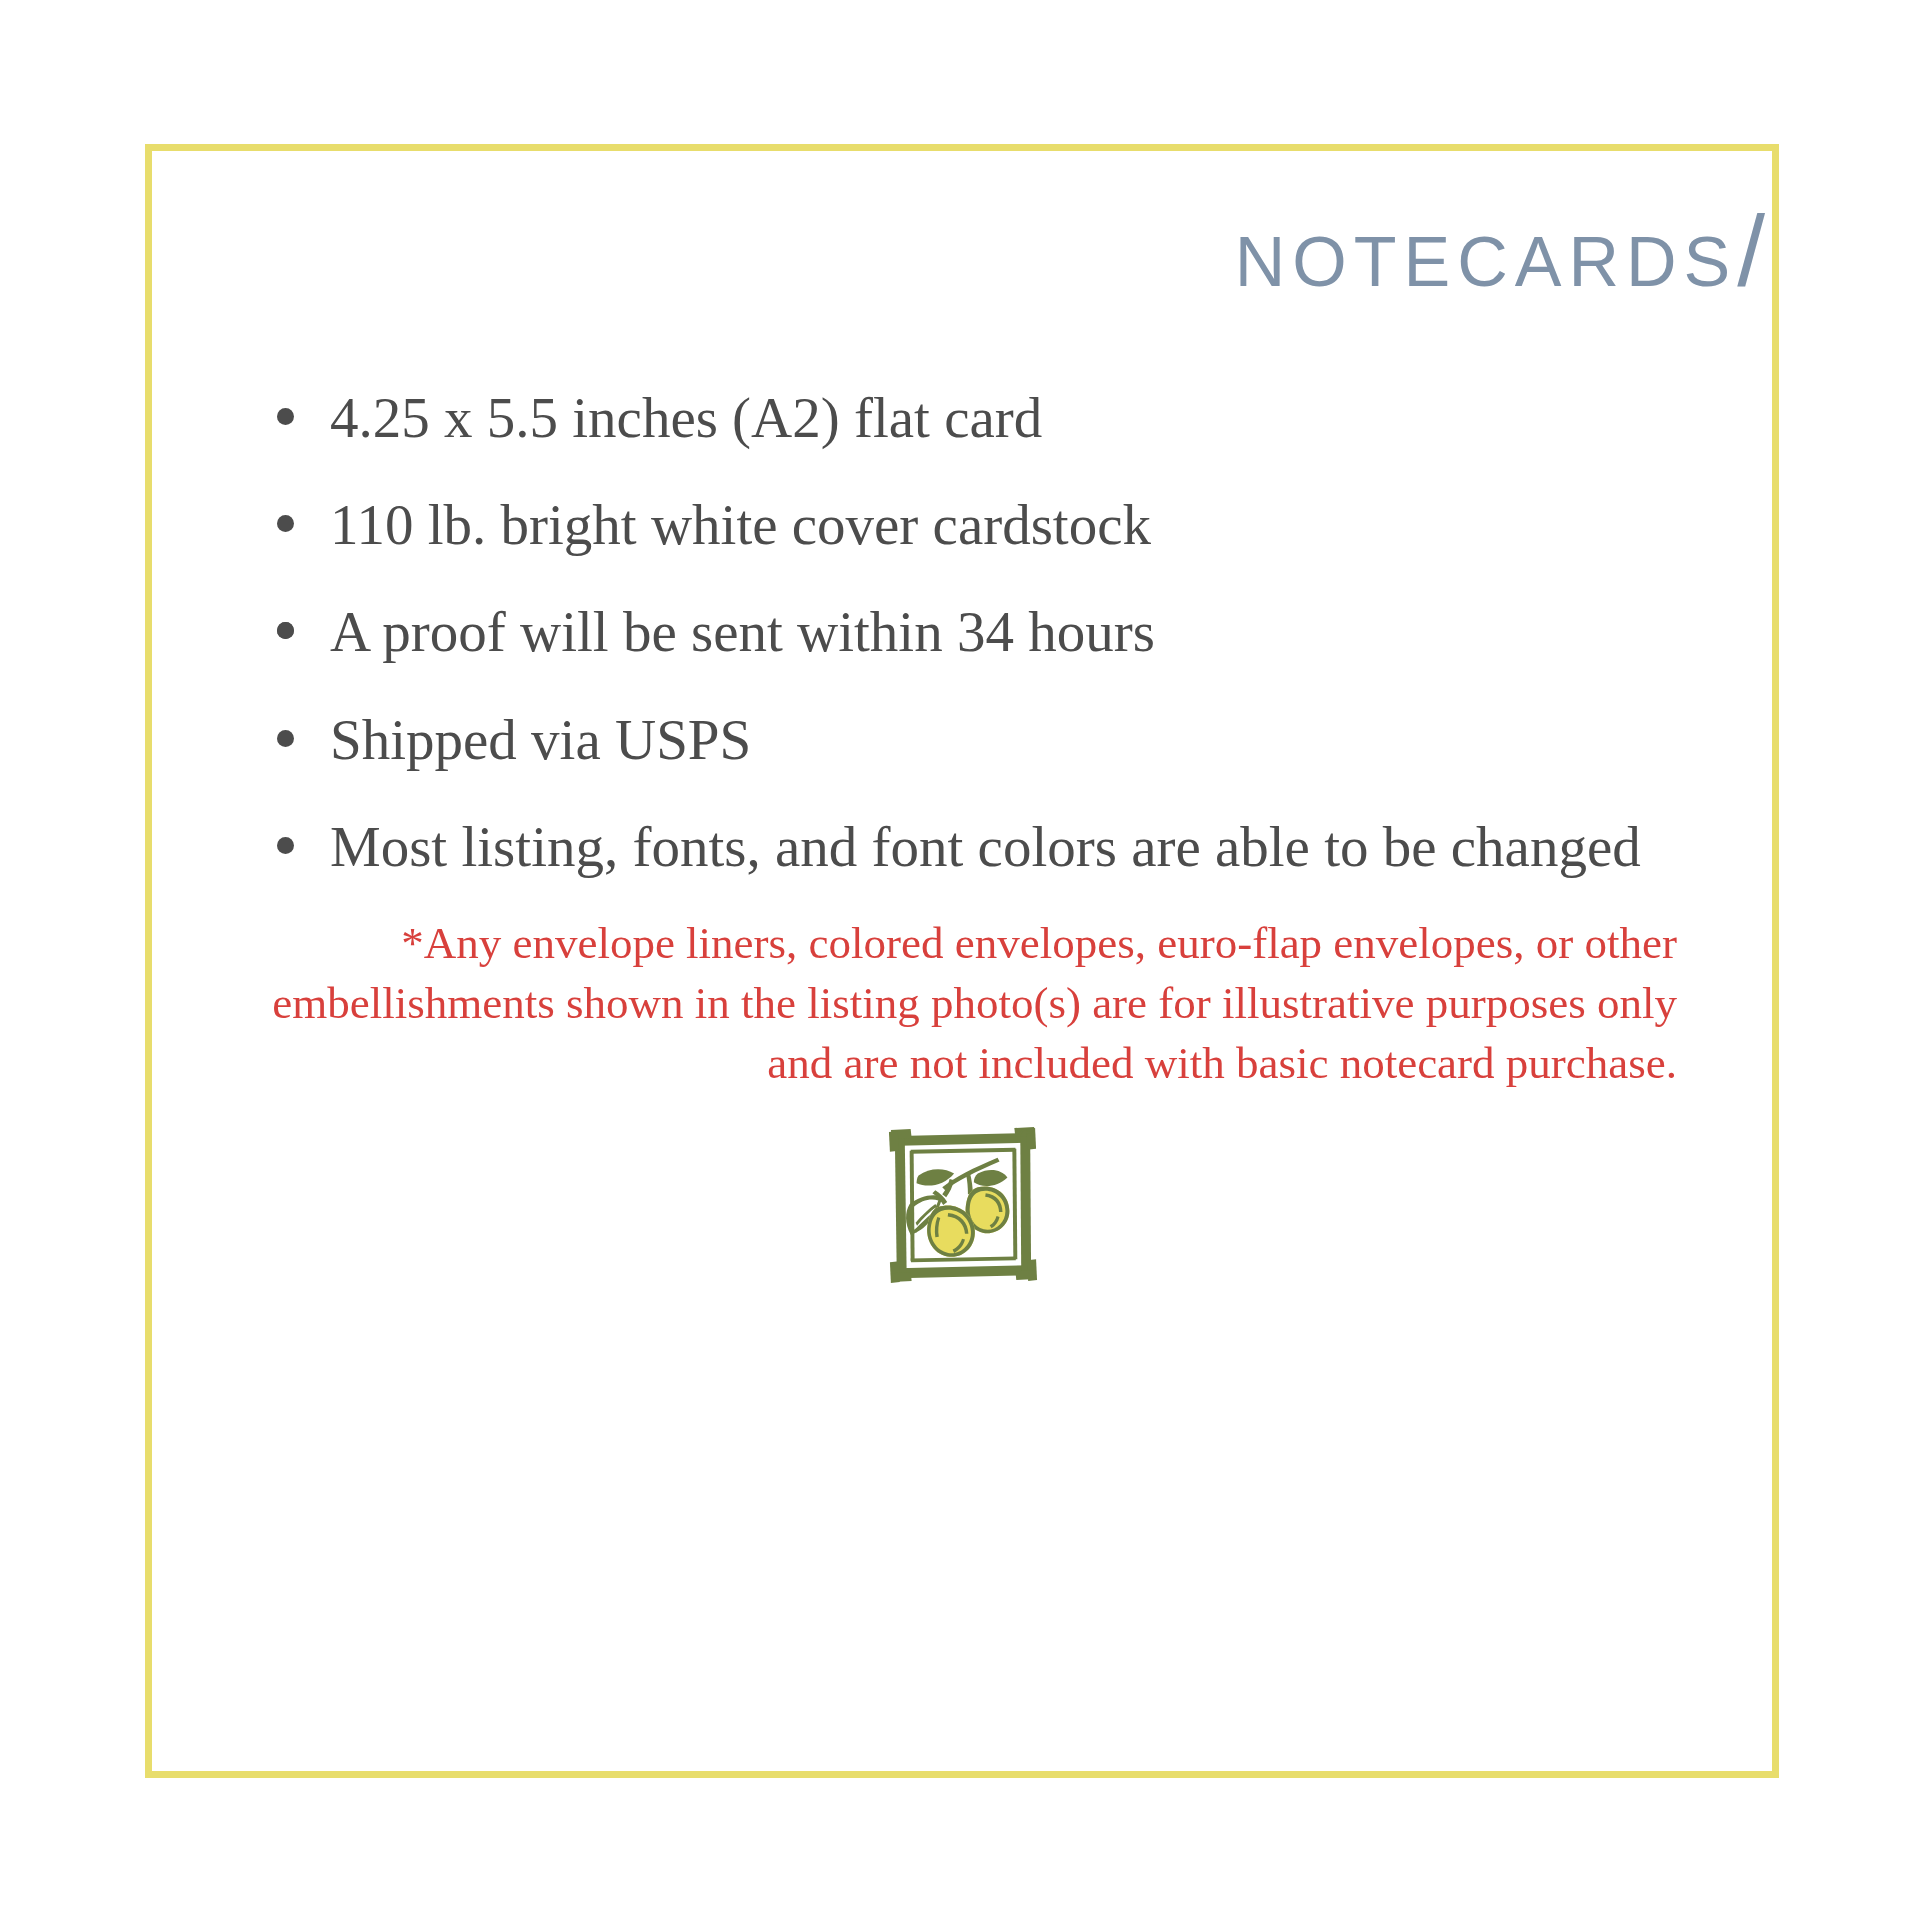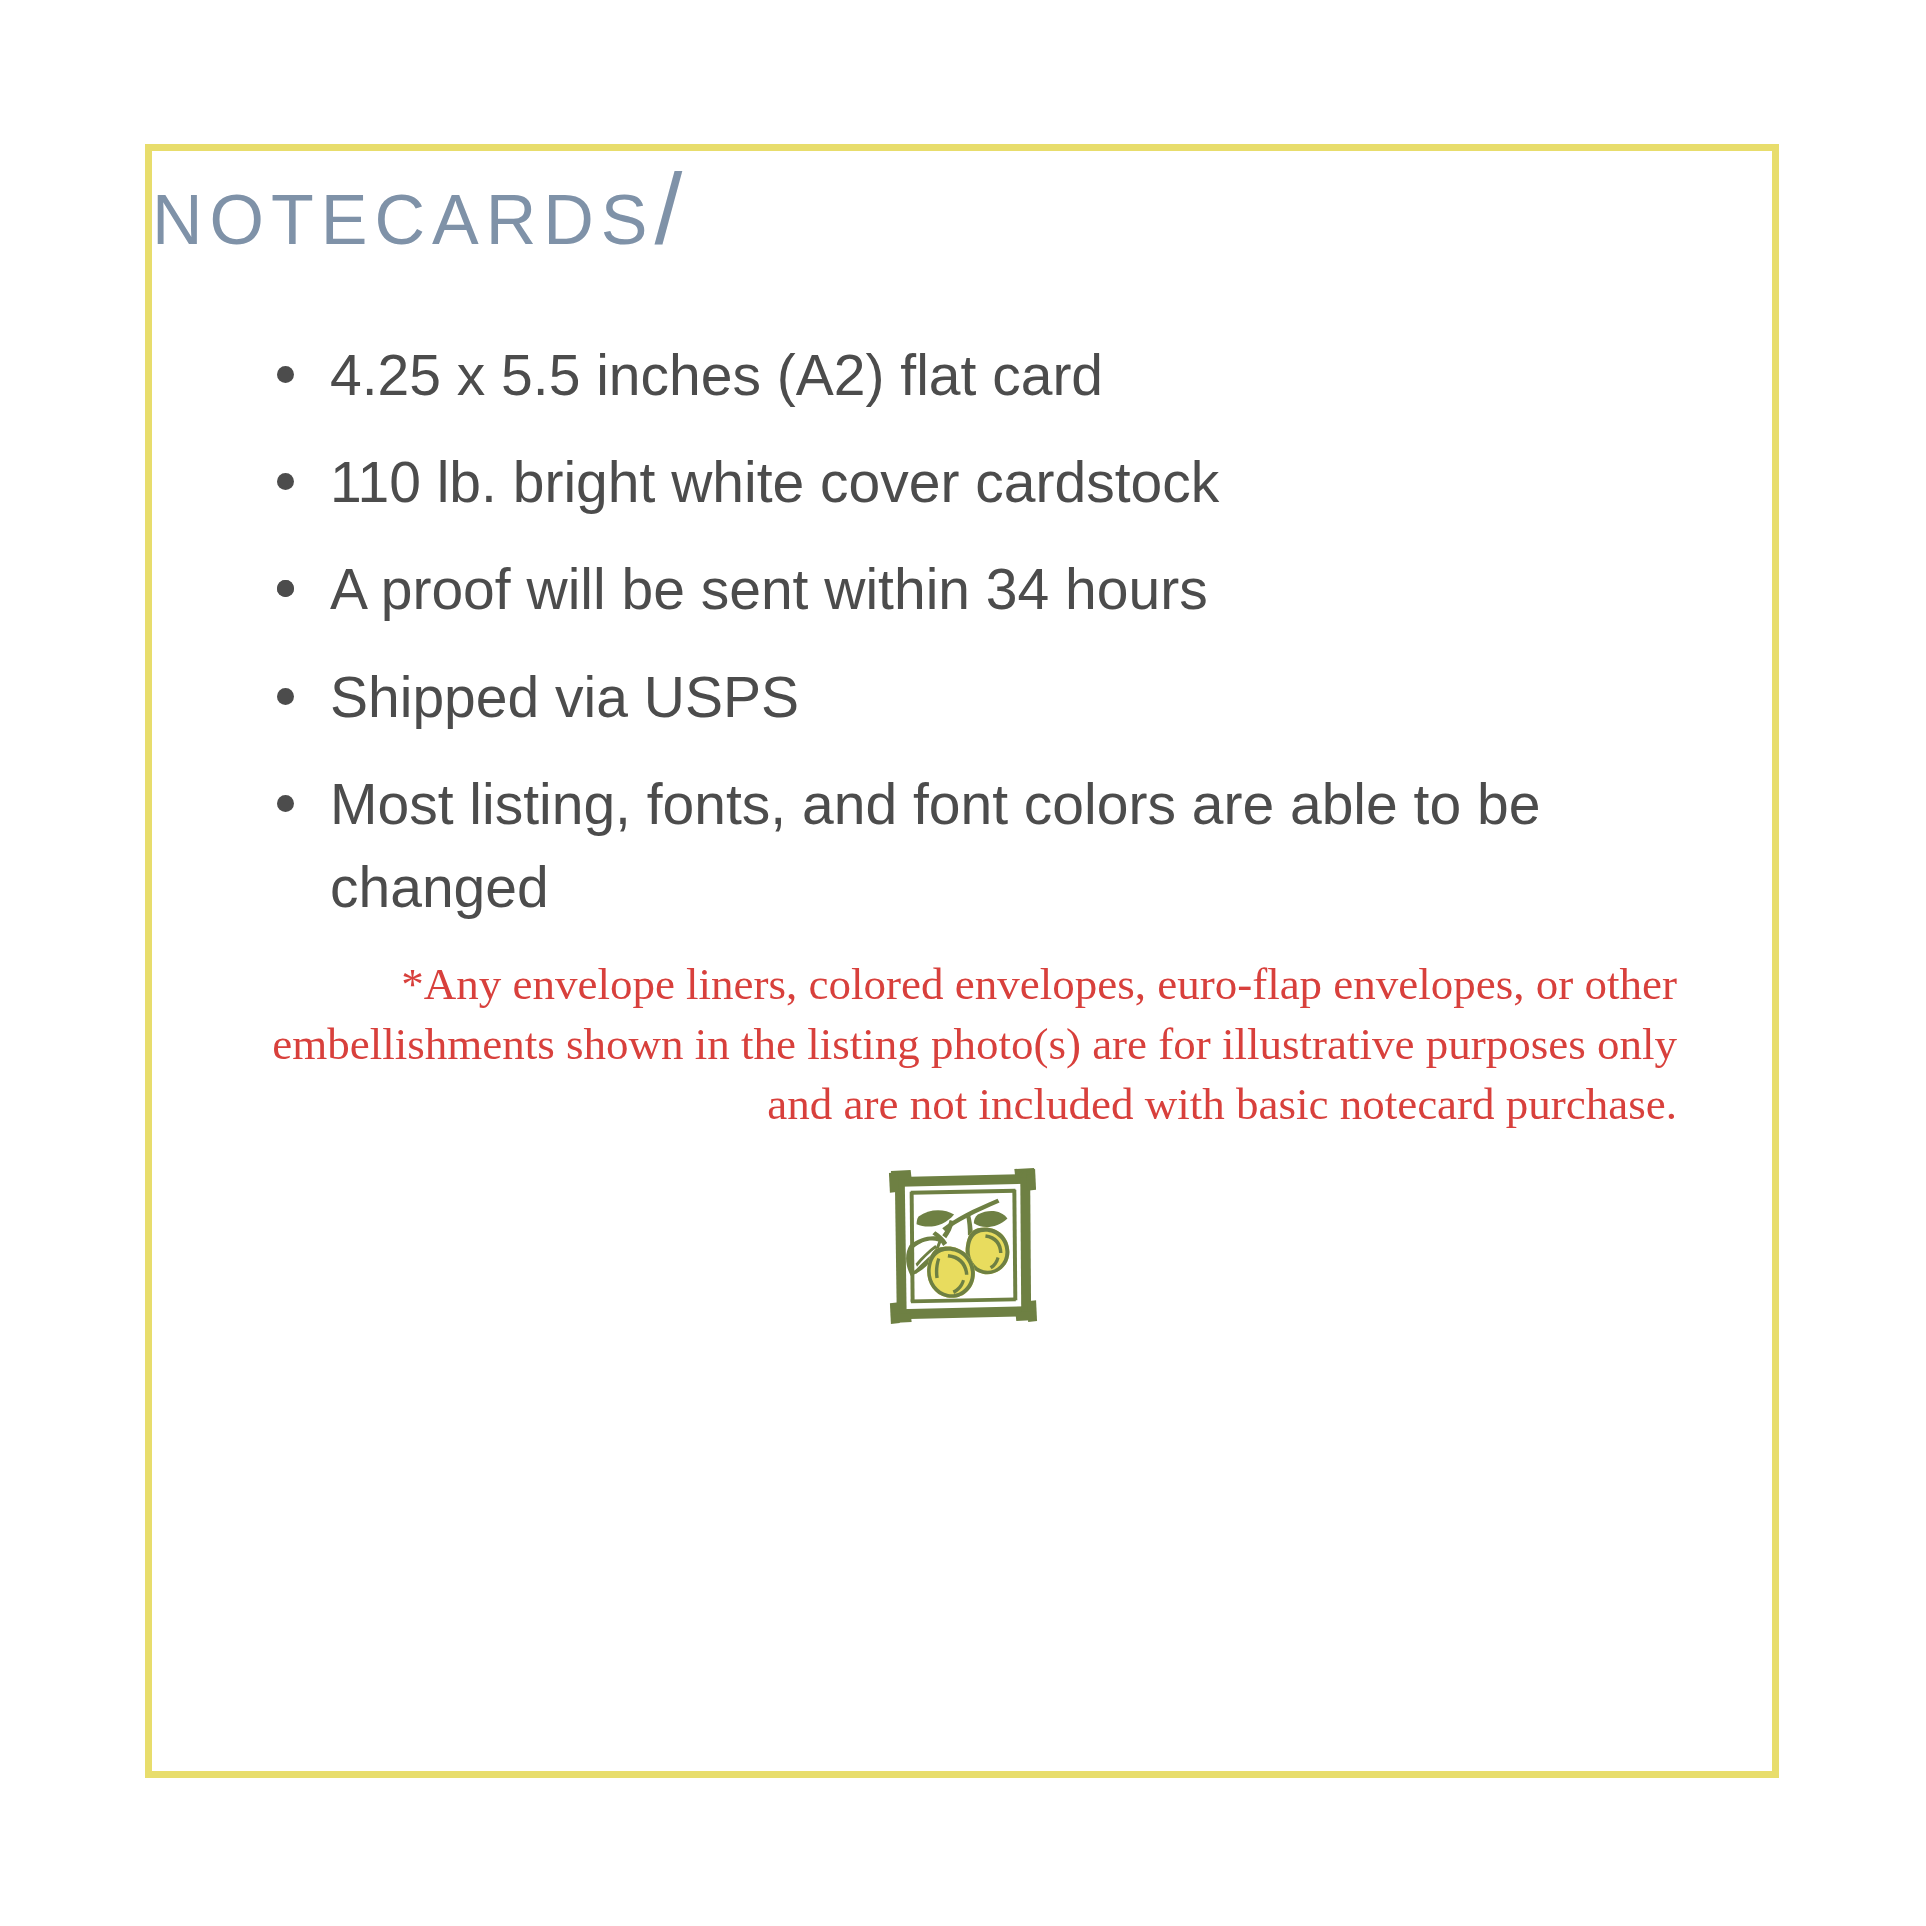--- a/index.html
+++ b/index.html
@@ -19,21 +19,22 @@
     left: 145px;
     top: 144px;
     width: 1634px;
     height: 1634px;
     border: 7px solid #e8dd6c;
     box-sizing: border-box;
     background: #ffffff;
   }
 
   #title-block {
-    text-align: left;
+    margin-top: 42px;
+    text-align: right;
   }
 
   .title-line {
     color: #7f92a8;
     font-family: "Liberation Sans", sans-serif;
     font-weight: 300;
     font-size: 100px;
     line-height: 1.16;
     letter-spacing: 7px;
     font-variant: small-caps;
@@ -47,21 +48,21 @@
     margin: 0;
     padding: 0;
     margin-top: 67px;
     margin-left: 117px;
     margin-right: 59px;
   }
 
   #bullet-list li {
     position: relative;
     color: #4c4c4c;
-    font-family: Liberation Sans, sans-serif;
+    font-family: Liberation Serif, serif;
     font-size: 57px;
     line-height: 1.46;
     padding-left: 61px;
     margin-bottom: 24px;
   }
 
   #bullet-list li .bullet-dot {
     position: absolute;
     left: 8px;
     top: 32px;

